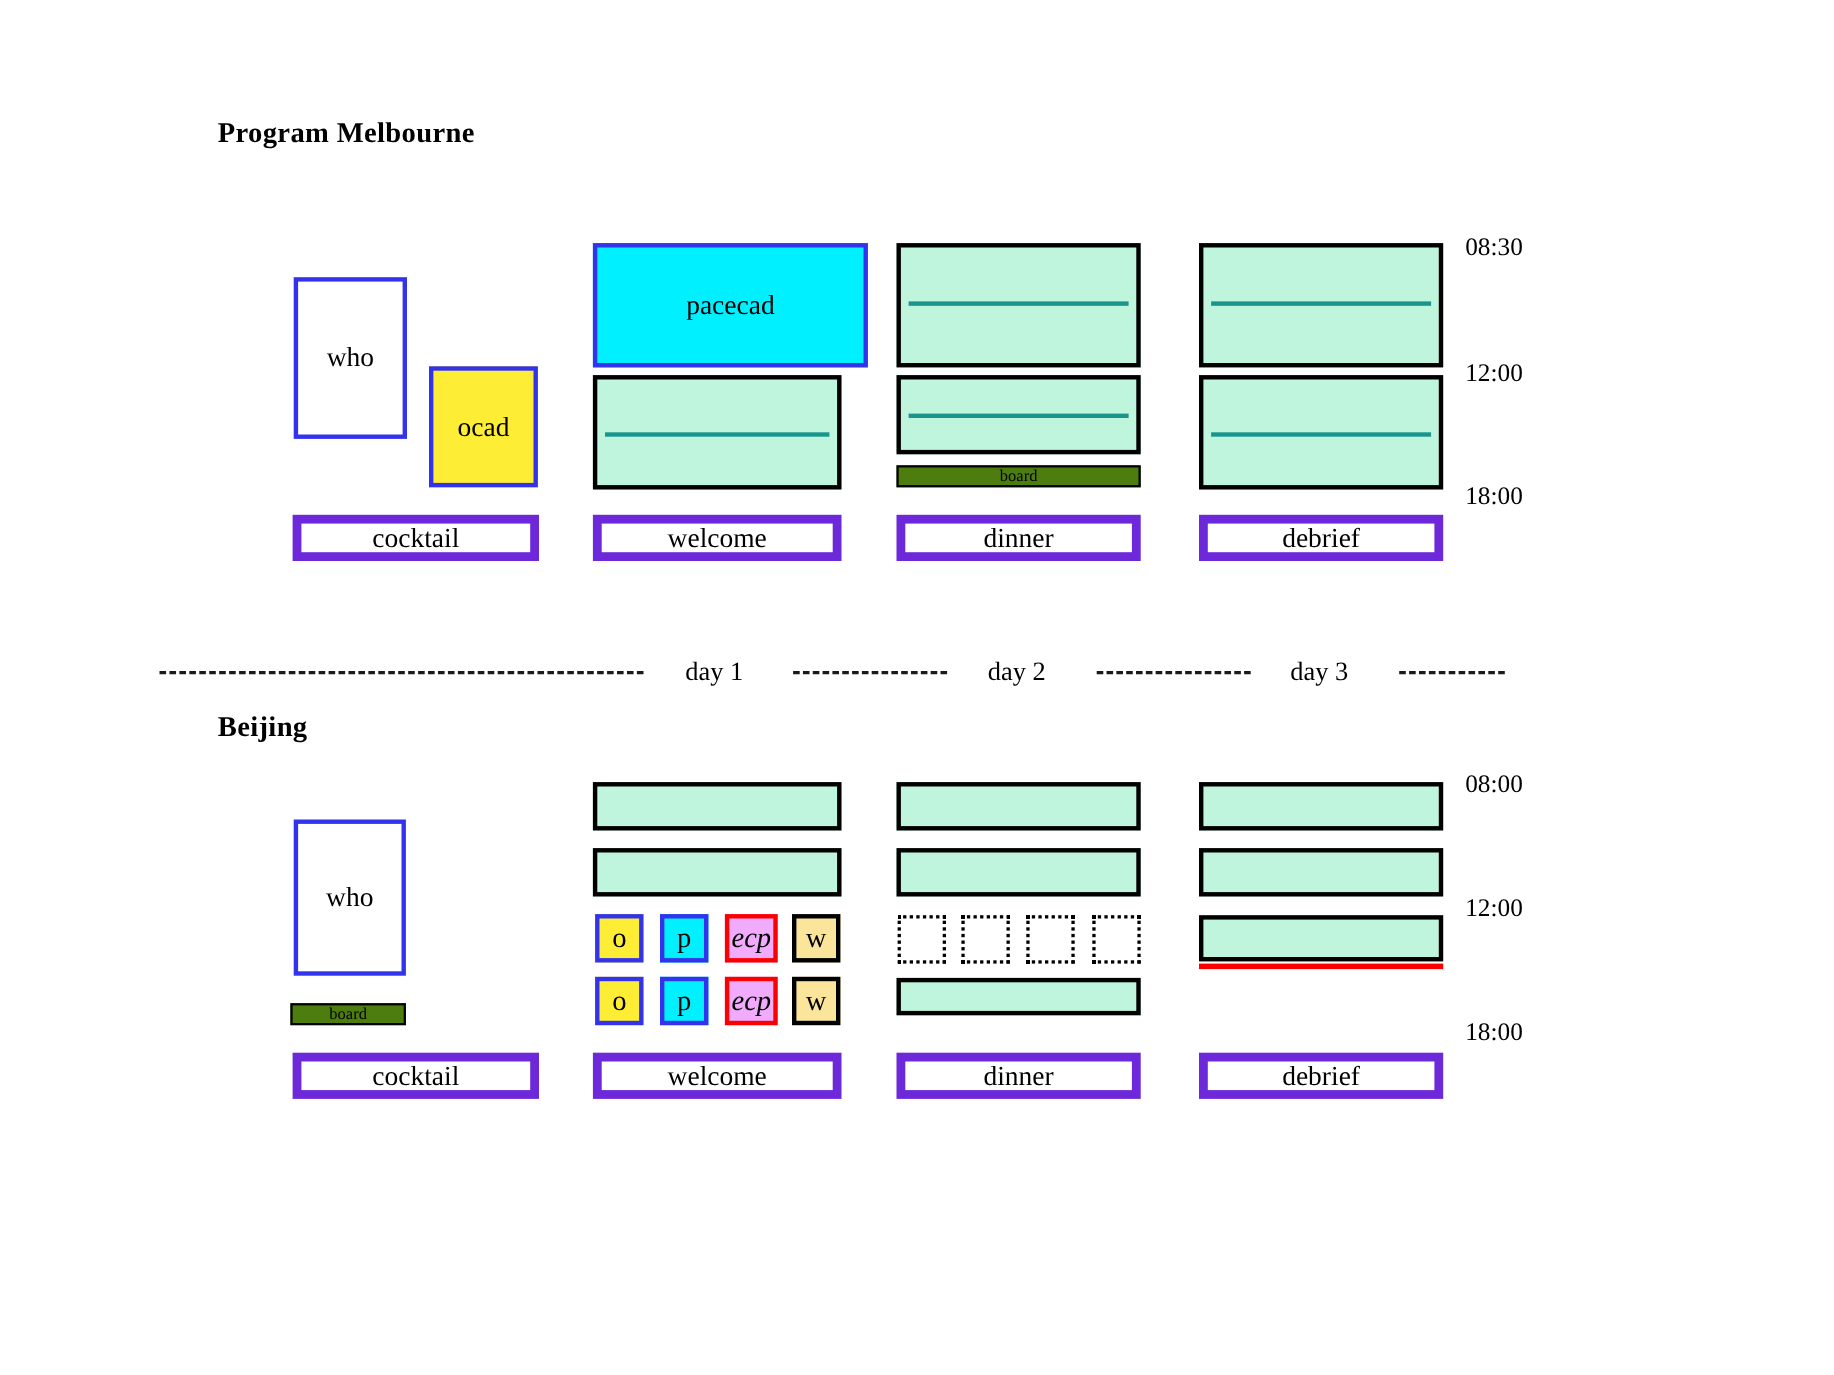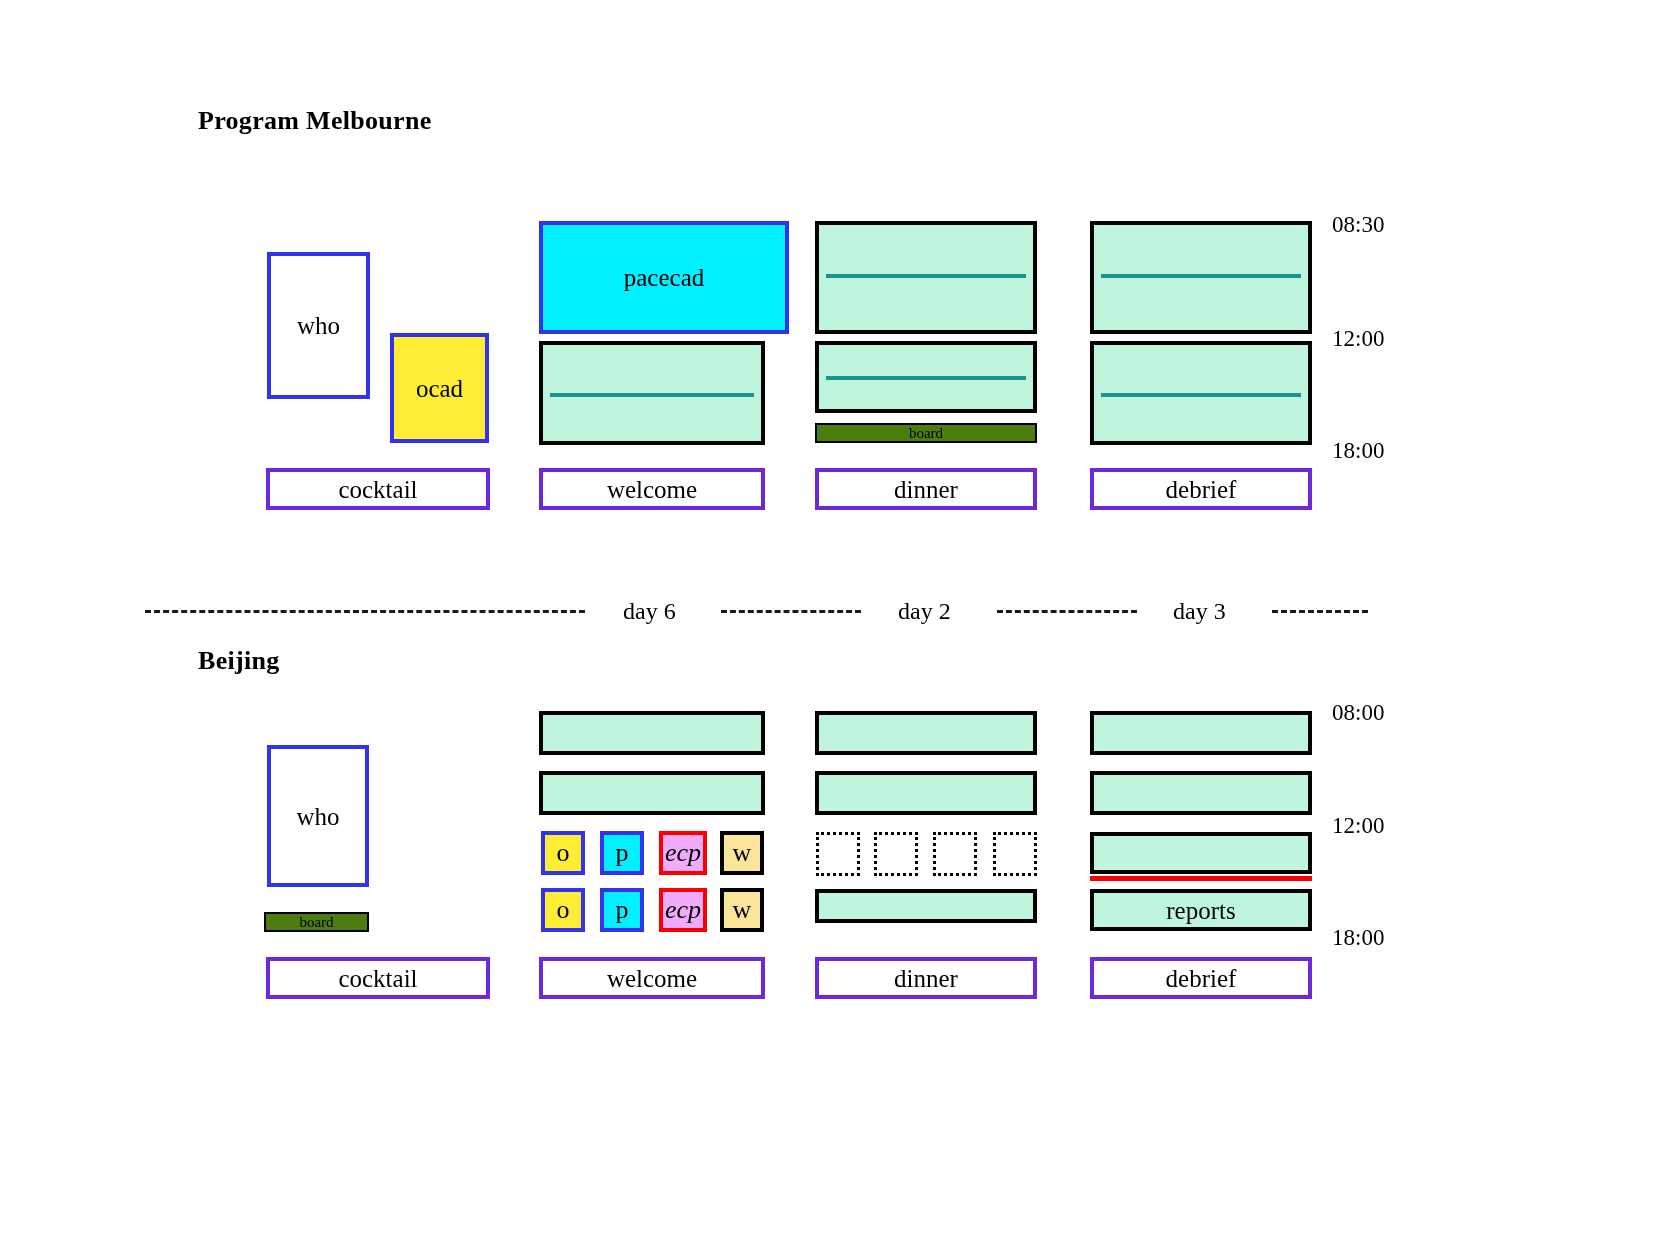--- a/index.html
+++ b/index.html
@@ -61,21 +61,21 @@
     background: #f0abfc;
     border: 4px solid #fc0000;
     font-style: italic;
   }
   .blk.wheat-black {
     background: #fbe59b;
     border: 4px solid #000000;
   }
   .blk.white-magenta {
     background: #ffffff;
-    border: 4px solid #6d28d9;
+    border: 8px solid #6d28d9;
     justify-content: center;
   }
   .blk.white-thinblack {
     background: #4d7c0f;
     border: 2px solid #000000;
   }
   .blk.dotted-box {
     background: #ffffff;
     border: 3px dotted #000000;
   }
@@ -172,21 +172,21 @@
 
   <div class="blk white-magenta" style="left:1090px; top:468px; width:222px; height:42px;">
     <span>debrief</span>
   </div>
 
   <div class="timelabel" style="left:1332px; top:212px;">08:30</div>
   <div class="timelabel" style="left:1332px; top:326px;">12:00</div>
   <div class="timelabel" style="left:1332px; top:438px;">18:00</div>
 
   <div class="dashseg" style="left:145px; top:610px; width:440px;"></div>
-  <div class="daylabel" style="left:623px; top:598px;">day 6</div>
+  <div class="daylabel" style="left:623px; top:598px;">day 1</div>
   <div class="dashseg" style="left:721px; top:610px; width:140px;"></div>
   <div class="daylabel" style="left:898px; top:598px;">day 2</div>
   <div class="dashseg" style="left:997px; top:610px; width:140px;"></div>
   <div class="daylabel" style="left:1173px; top:598px;">day 3</div>
   <div class="dashseg" style="left:1272px; top:610px; width:96px;"></div>
 
   <div class="section-title abs" style="left:198px; top:646px;">Beijing</div>
 
   <div class="blk white-blue" style="left:267px; top:745px; width:102px; height:142px;">
     <span>who</span>
@@ -245,23 +245,20 @@
 
   <div class="blk white-magenta" style="left:815px; top:957px; width:222px; height:42px;">
     <span>dinner</span>
   </div>
 
   <div class="blk green" style="left:1090px; top:711px; width:222px; height:44px;"></div>
   <div class="blk green" style="left:1090px; top:771px; width:222px; height:44px;"></div>
   <div class="blk green" style="left:1090px; top:832px; width:222px; height:42px;"></div>
   <div class="red-line" style="left:1090px; top:876px; width:222px;"></div>
 
-  <div class="blk green" style="left:1090px; top:889px; width:222px; height:42px;">
-    <span>reports</span>
-  </div>
 
   <div class="blk white-magenta" style="left:1090px; top:957px; width:222px; height:42px;">
     <span>debrief</span>
   </div>
 
   <div class="timelabel" style="left:1332px; top:700px;">08:00</div>
   <div class="timelabel" style="left:1332px; top:813px;">12:00</div>
   <div class="timelabel" style="left:1332px; top:925px;">18:00</div>
 
 </div>

